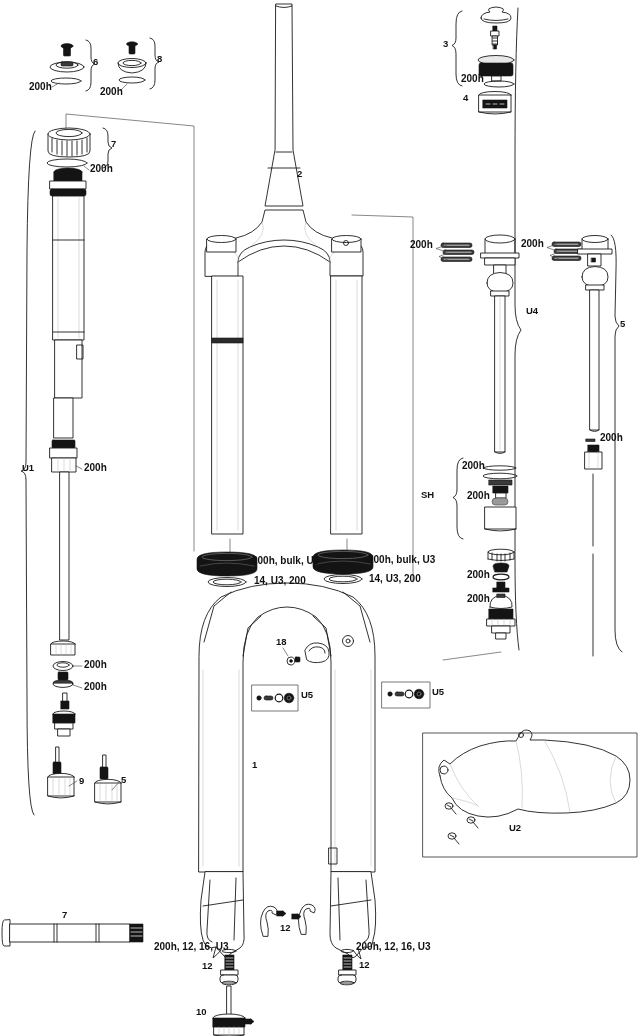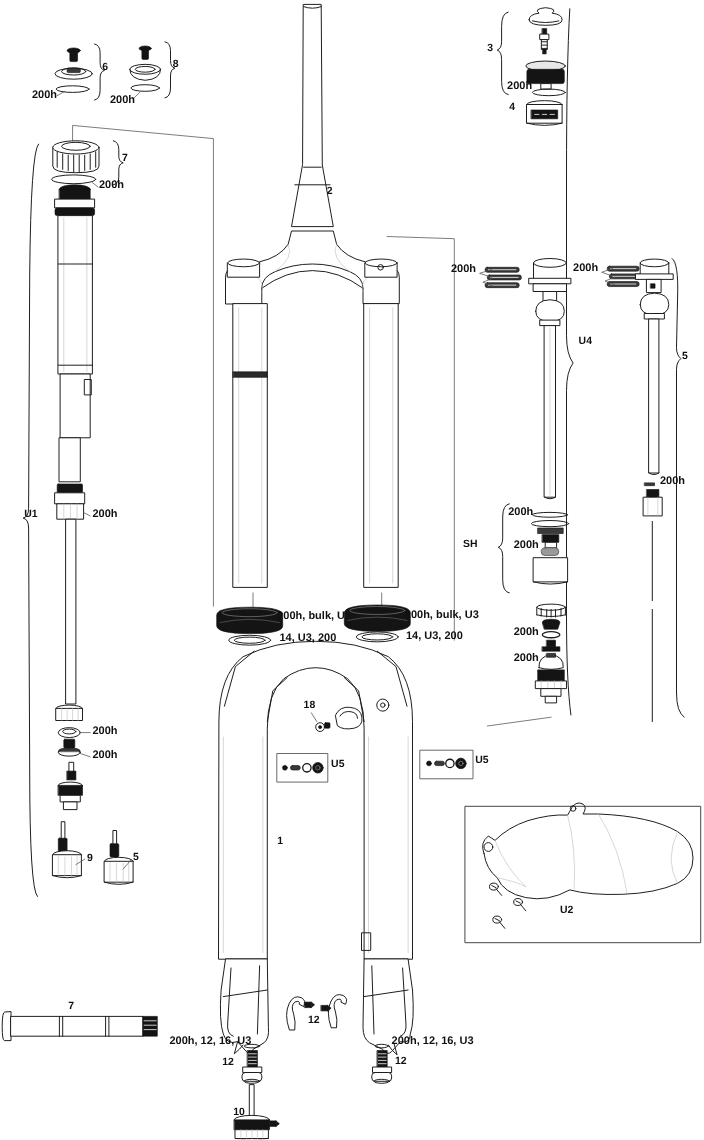--- a/index.html
+++ b/index.html
@@ -389,16 +389,16 @@
   <span class="lbl" style="left:369px;top:574px">14, U3, 200</span>
   <span class="lbl num" style="left:276px;top:637px">18</span>
   <span class="lbl num" style="left:301px;top:690px">U5</span>
   <span class="lbl num" style="left:432px;top:687px">U5</span>
   <span class="lbl num" style="left:252px;top:760px">1</span>
   <span class="lbl num" style="left:509px;top:823px">U2</span>
   <span class="lbl num" style="left:62px;top:910px">7</span>
   <span class="lbl num" style="left:280px;top:923px">12</span>
   <span class="lbl" style="left:154px;top:942px">200h, 12, 16, U3</span>
   <span class="lbl num" style="left:202px;top:961px">12</span>
-  <span class="lbl num" style="left:212px;top:1007px">10</span>
+  <span class="lbl num" style="left:196px;top:1007px">10</span>
   <span class="lbl" style="left:356px;top:942px">200h, 12, 16, U3</span>
   <span class="lbl num" style="left:359px;top:960px">12</span>
 </div>
 
 </body></html>

